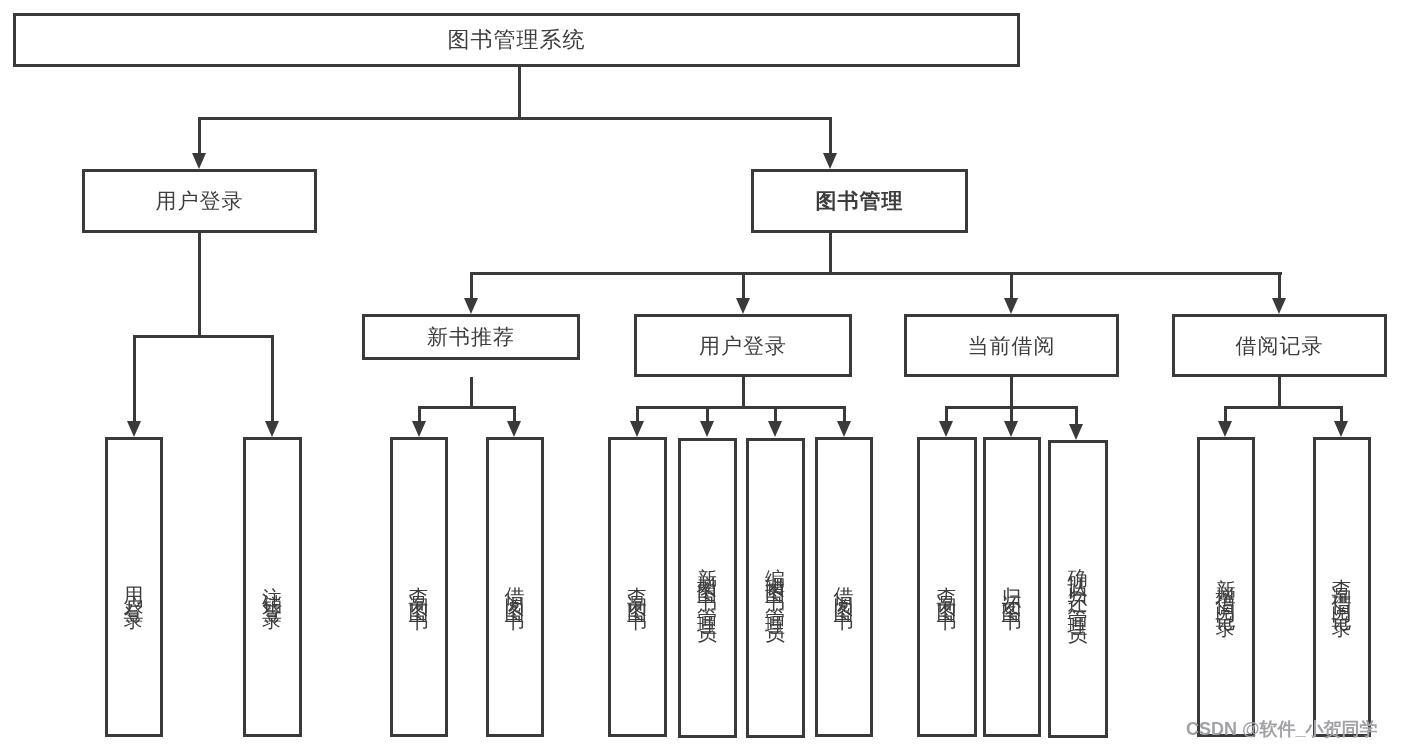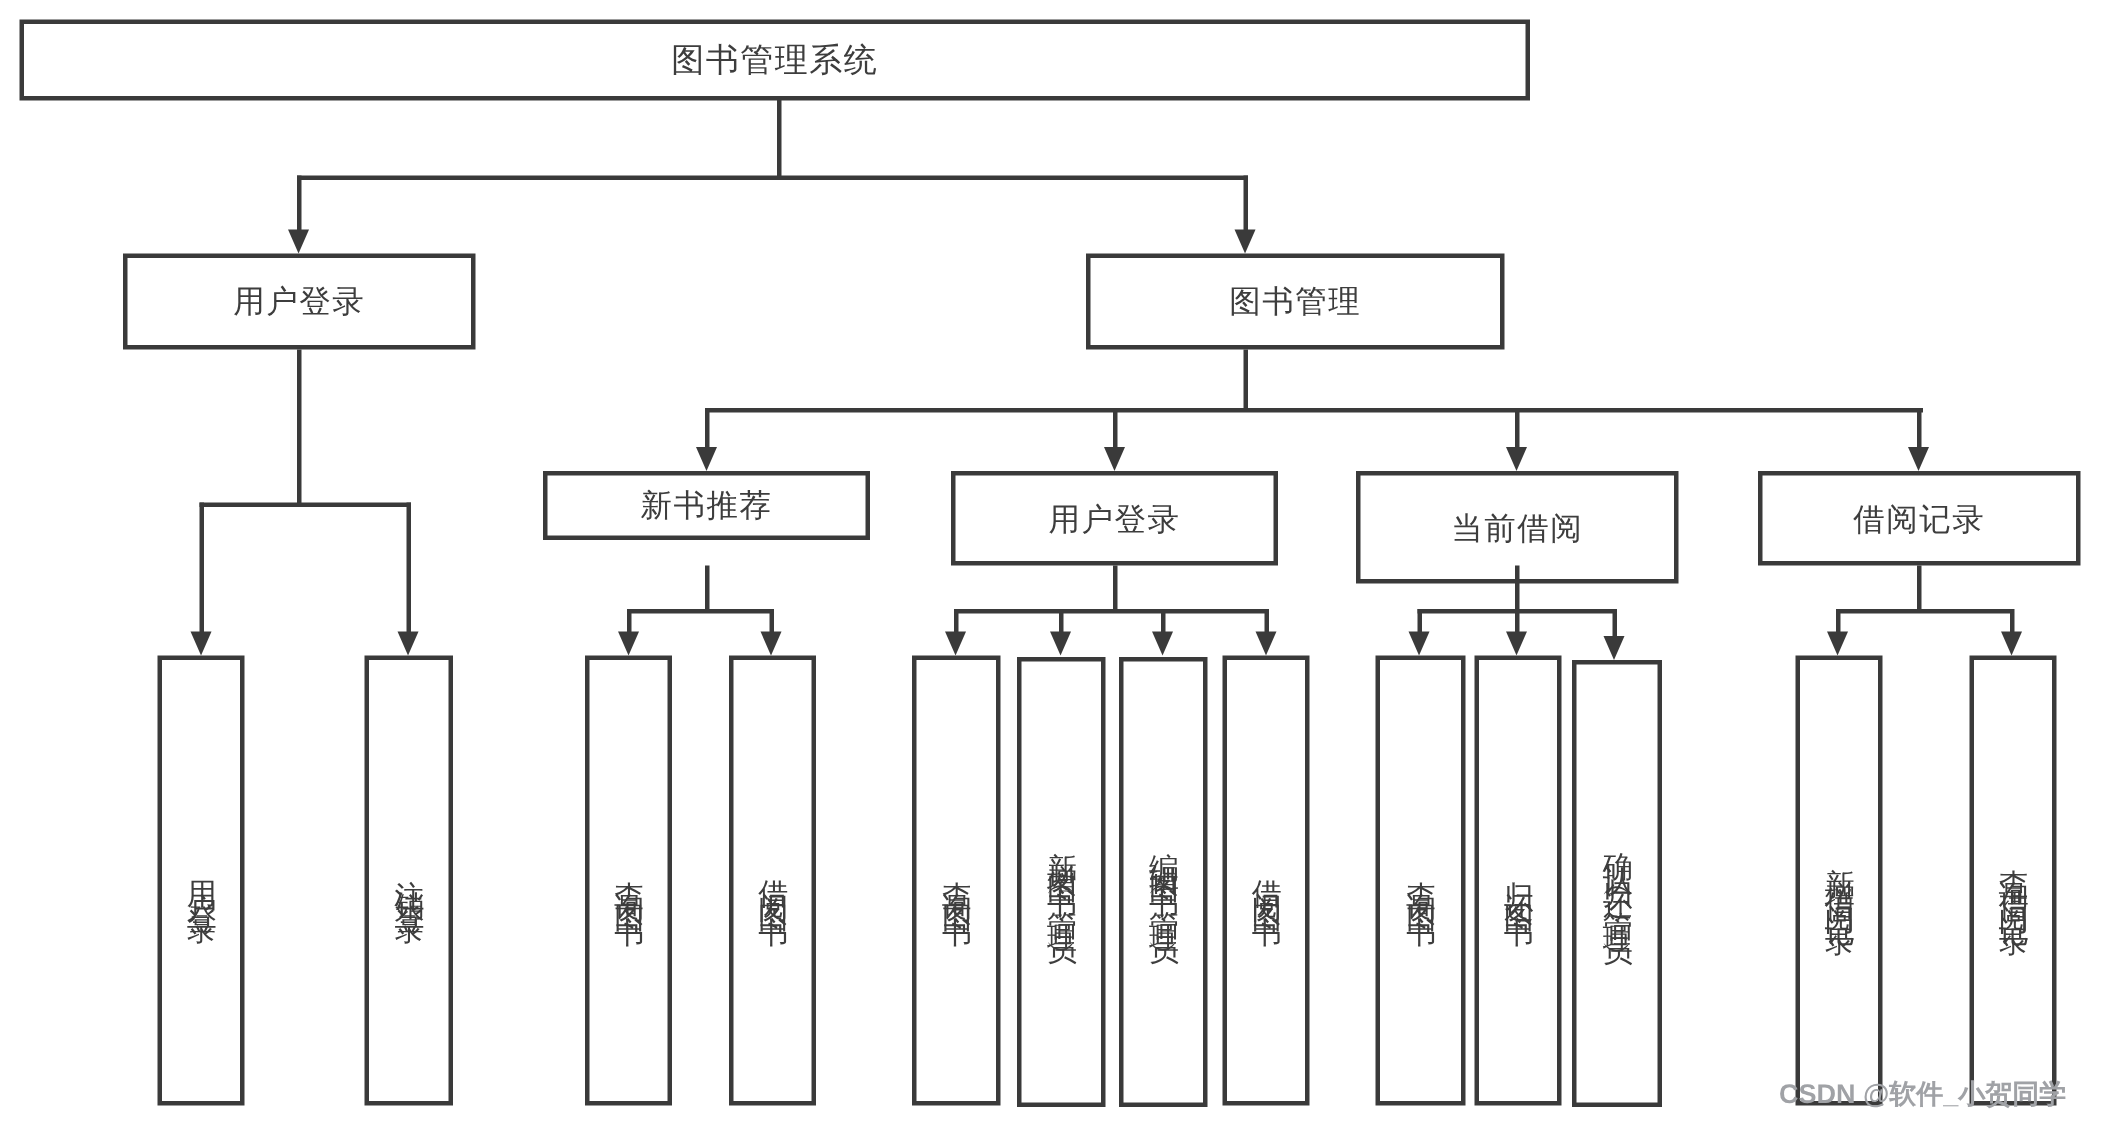--- a/index.html
+++ b/index.html
@@ -70,31 +70,31 @@
 
 <div class="canvas">
 
   <div class="box h root" style="left:13px; top:13px; width:1007px; height:54px;">
     <span>图书管理系统</span>
   </div>
 
   <div class="box h" style="left:82px; top:169px; width:235px; height:64px;">
     <span>用户登录</span>
   </div>
-  <div class="box h" style="left:724px; top:169px; width:279px; height:64px;">
+  <div class="box h" style="left:751px; top:169px; width:217px; height:64px;font-weight:bold;">
     <span>图书管理</span>
   </div>
 
   <div class="box h" style="left:362px; top:314px; width:218px; height:46px;">
     <span>新书推荐</span>
   </div>
   <div class="box h" style="left:634px; top:314px; width:218px; height:63px;">
     <span>用户登录</span>
   </div>
-  <div class="box h" style="left:904px; top:314px; width:215px; height:75px;">
+  <div class="box h" style="left:904px; top:314px; width:215px; height:63px;">
     <span>当前借阅</span>
   </div>
   <div class="box h" style="left:1172px; top:314px; width:215px; height:63px;">
     <span>借阅记录</span>
   </div>
 
   <div class="box v" style="left:105px; top:437px; width:58px; height:300px;">
     <span>用户登录</span>
   </div>
   <div class="box v" style="left:243px; top:437px; width:59px; height:300px;">

